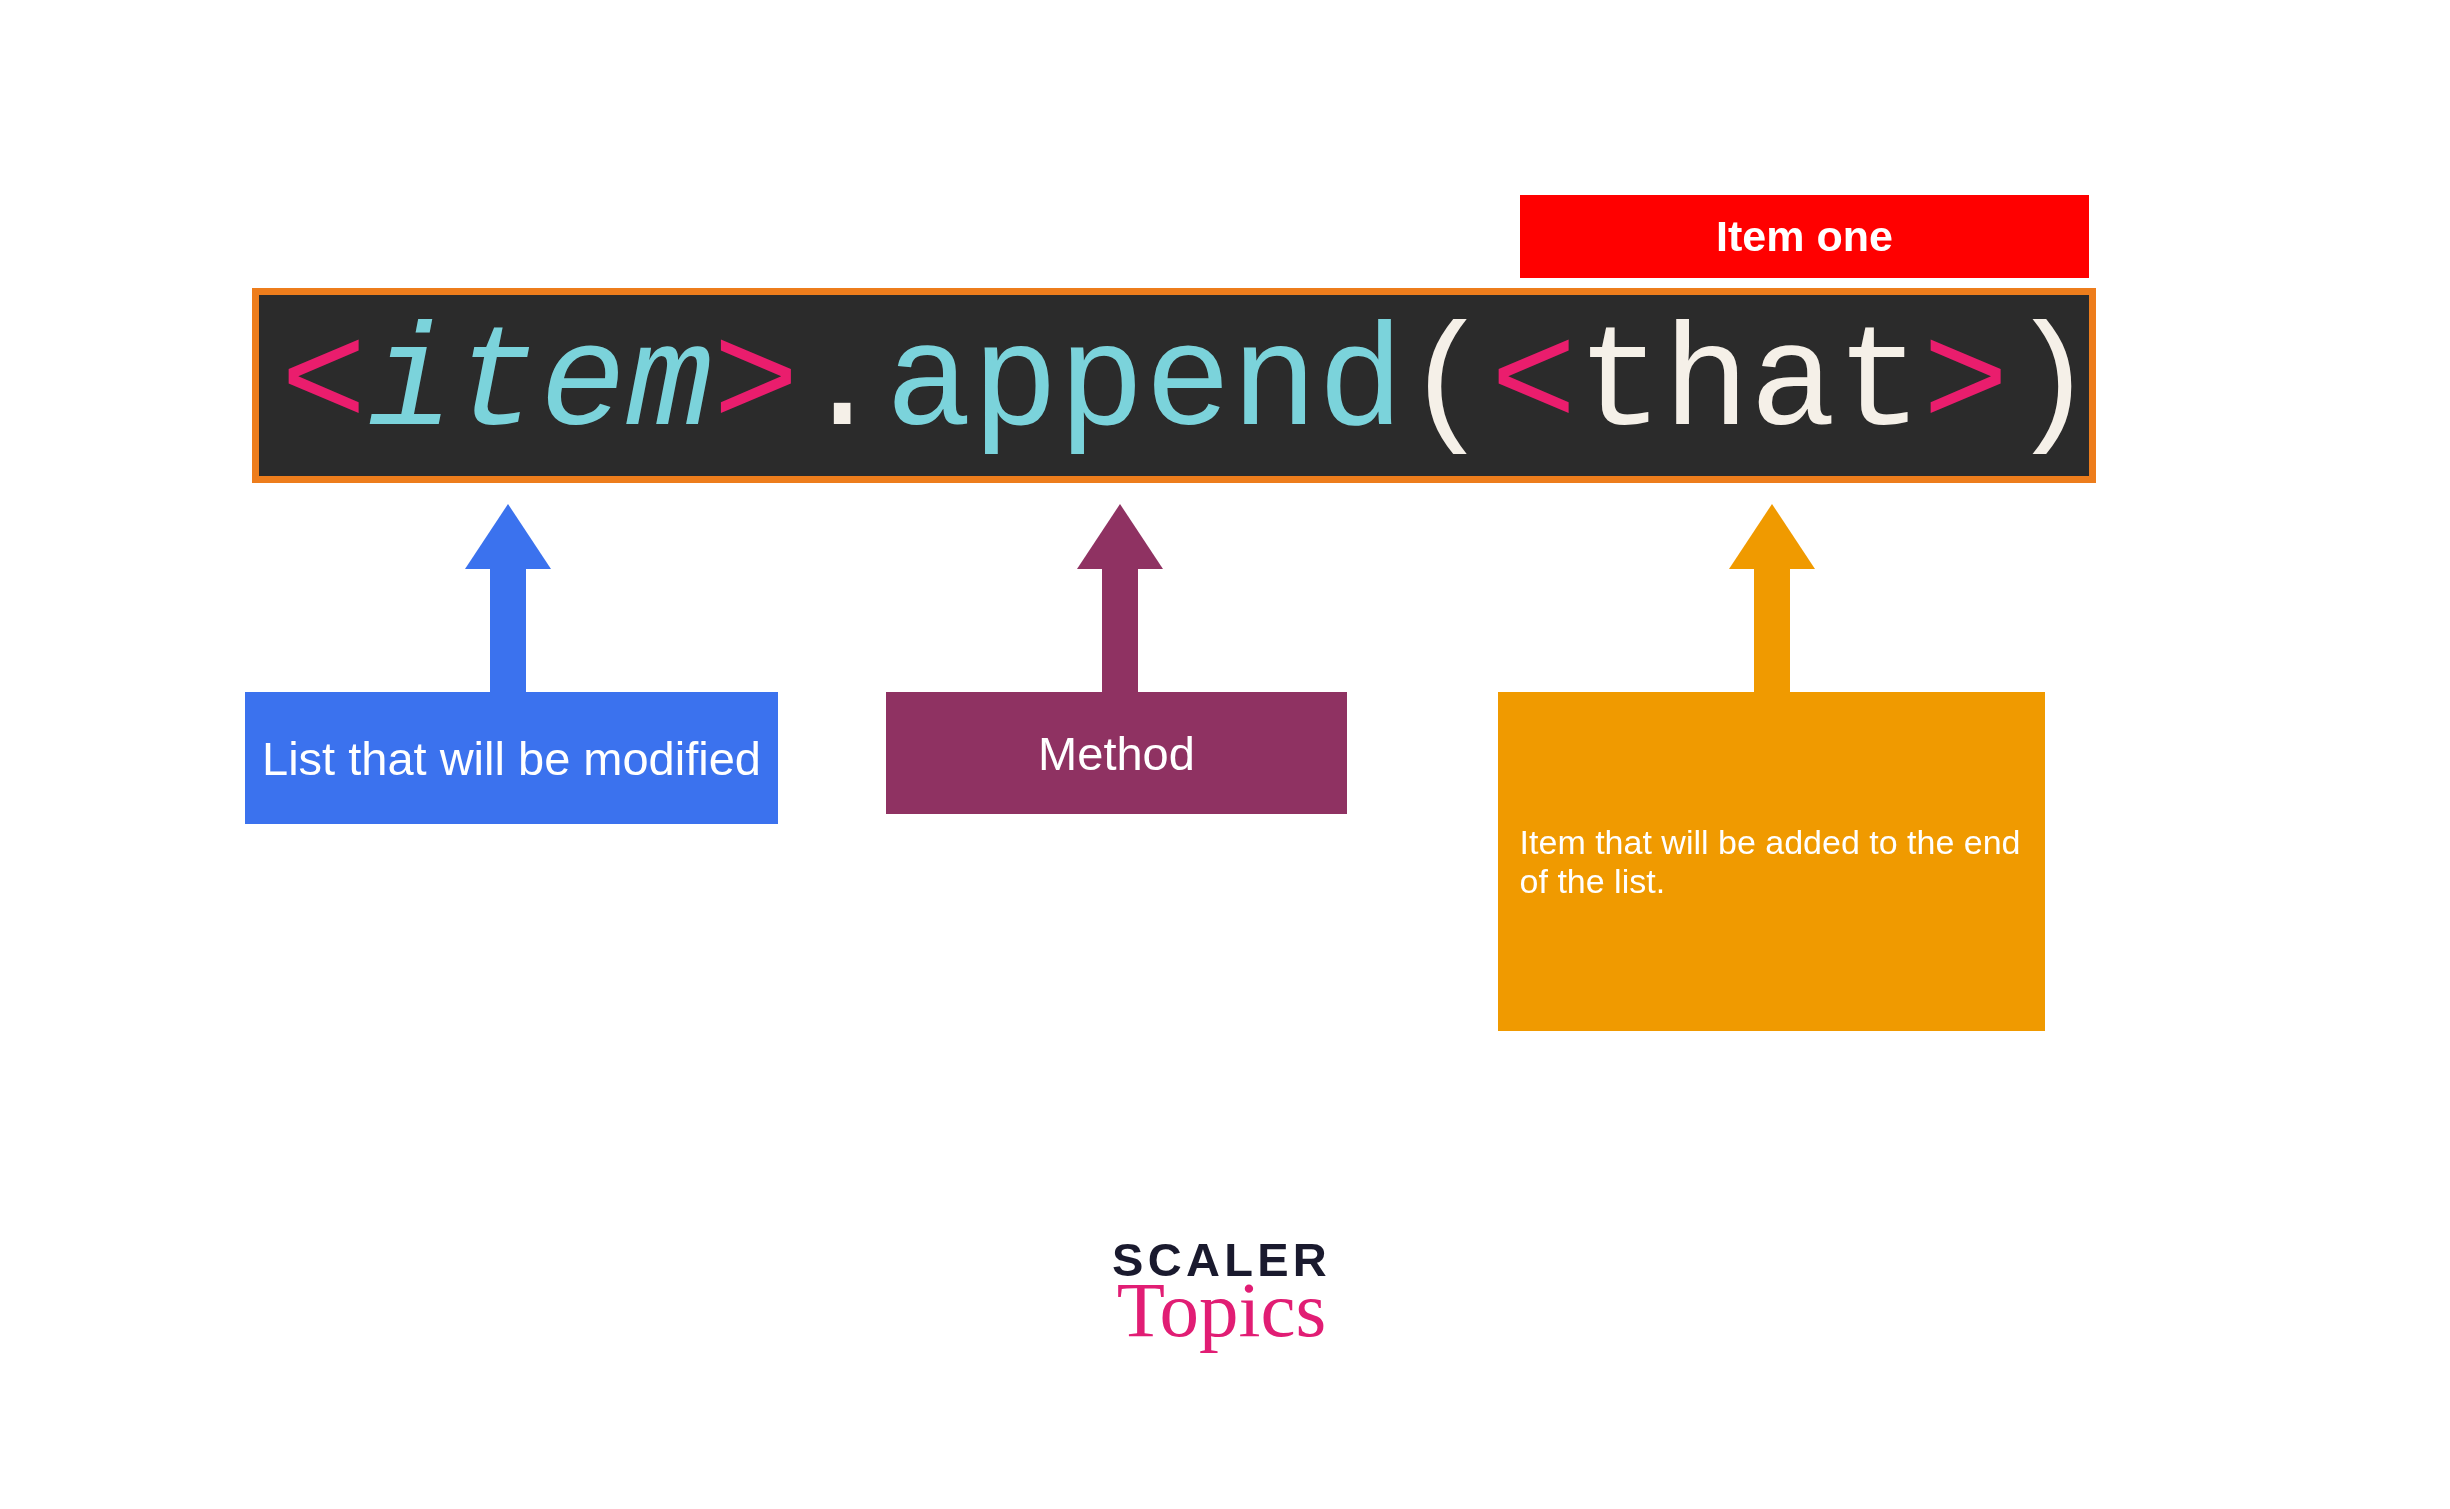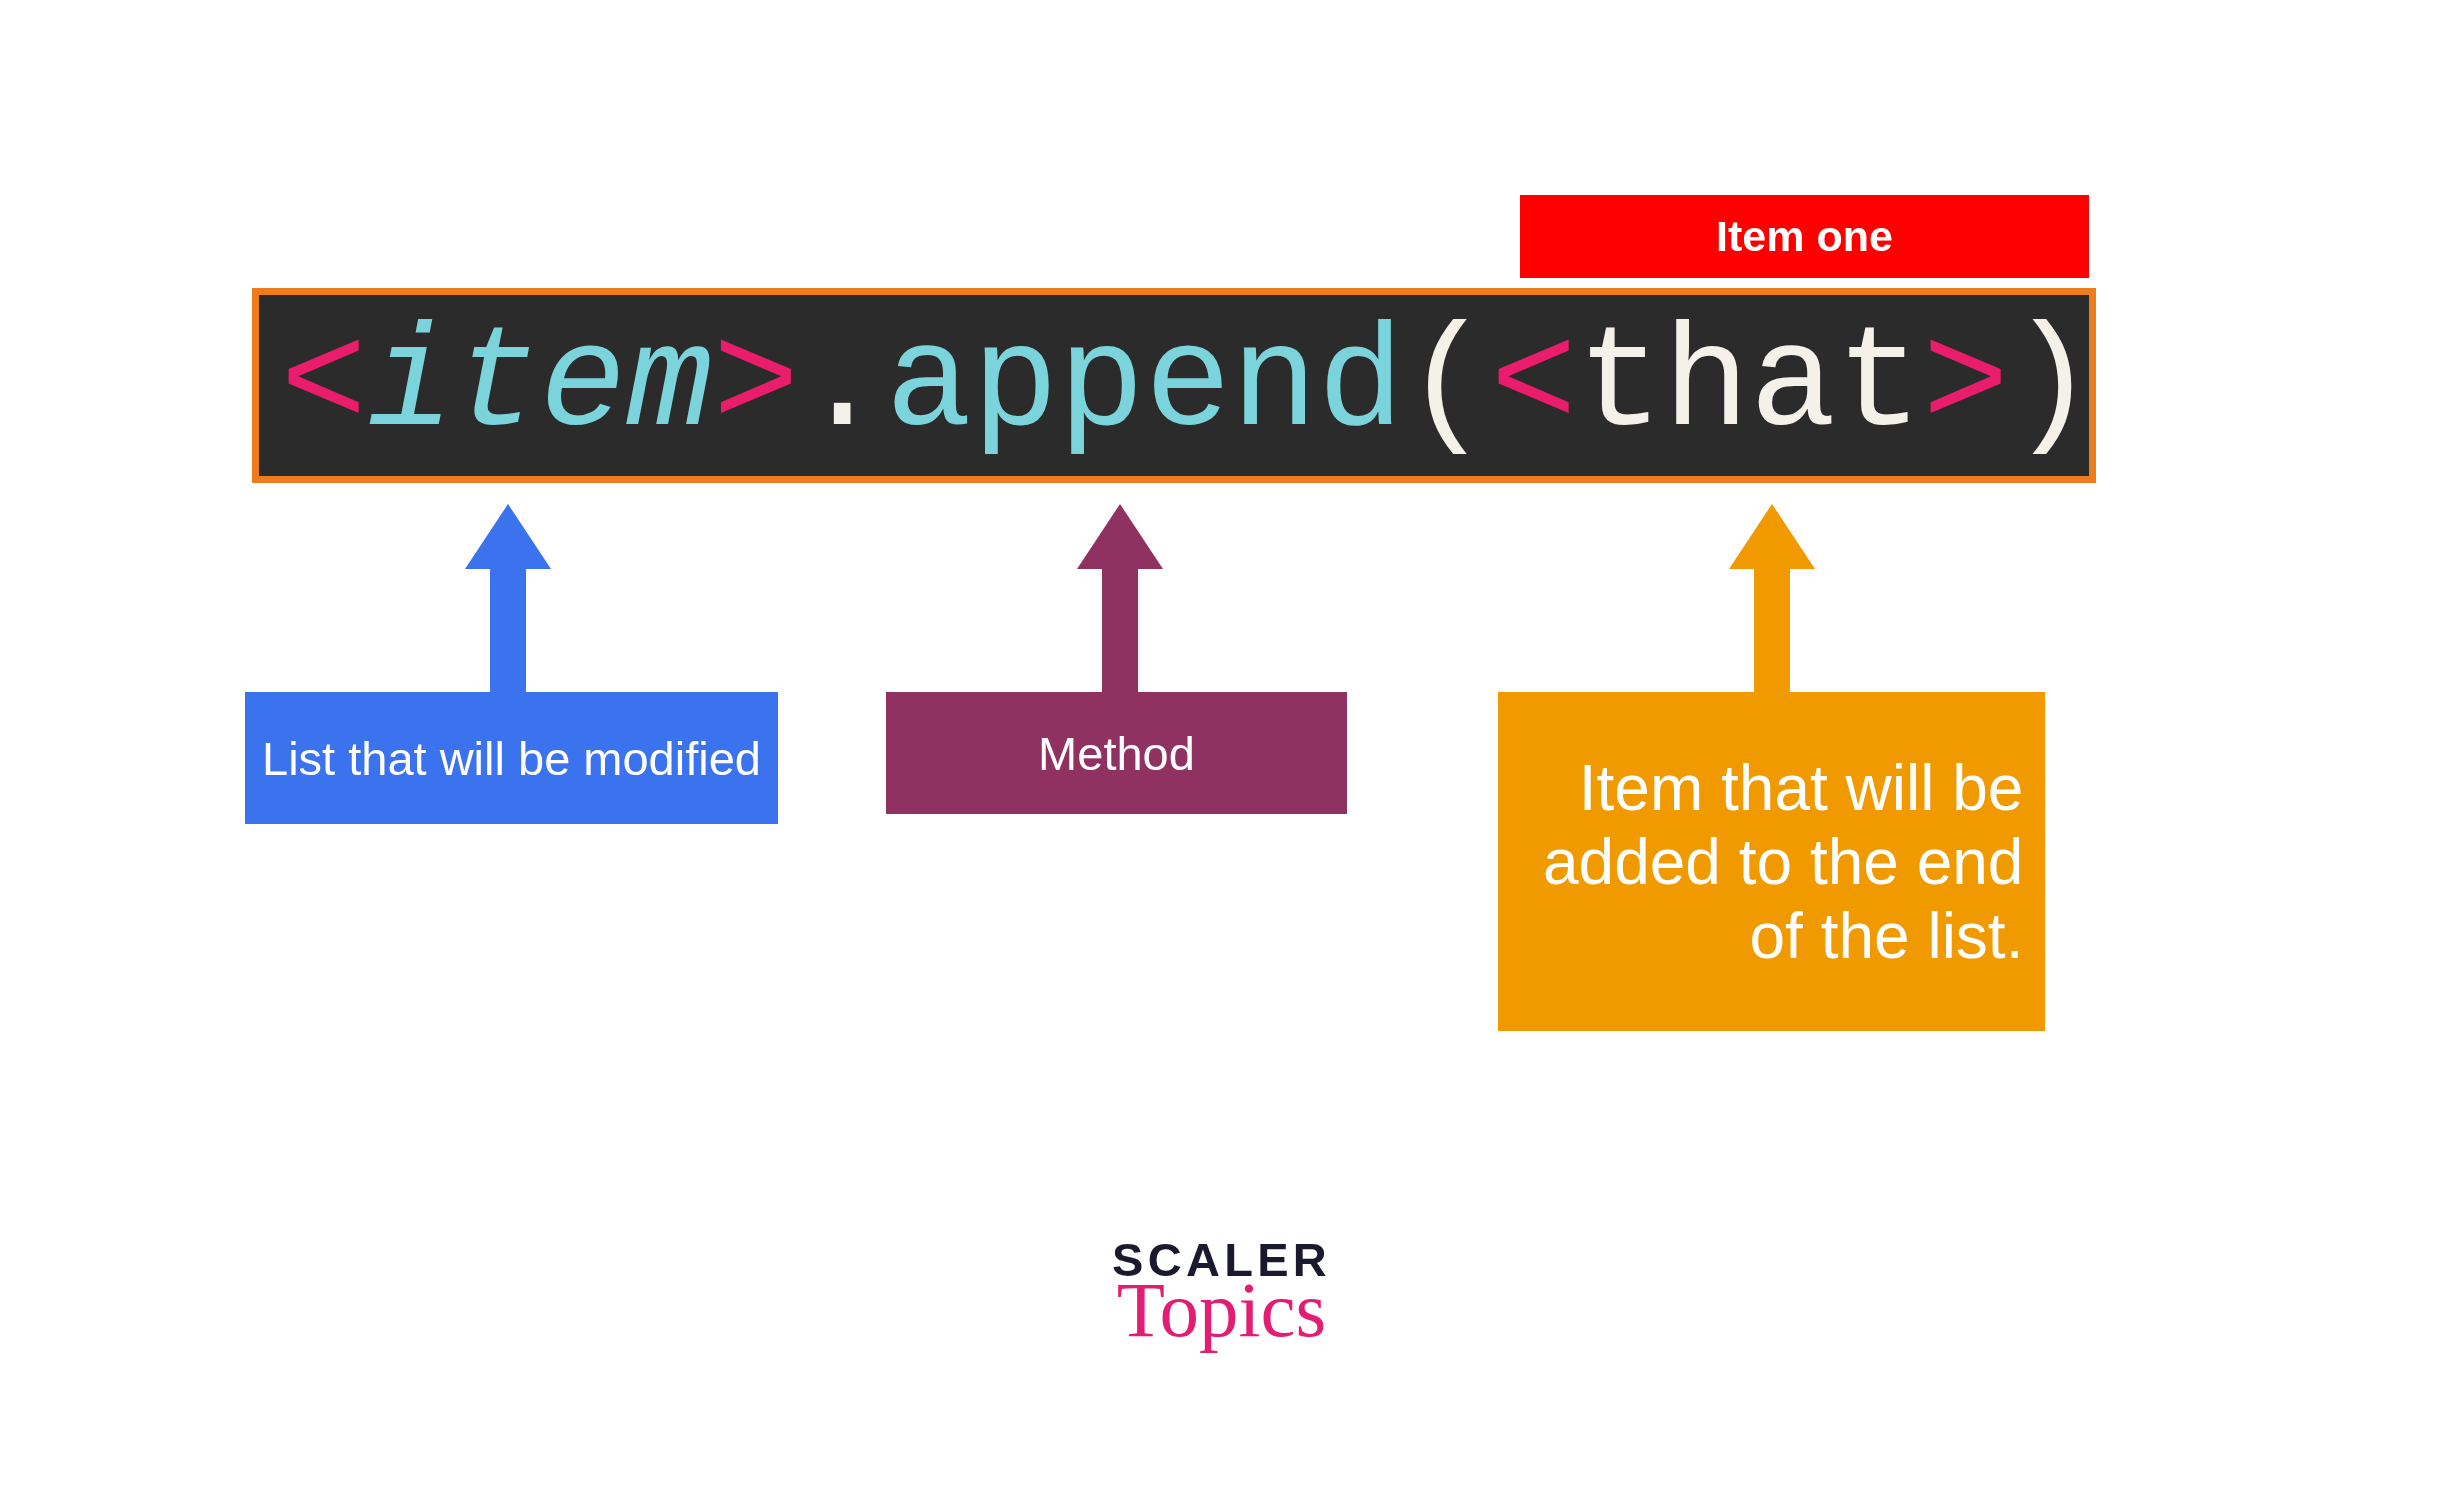--- a/index.html
+++ b/index.html
@@ -114,25 +114,25 @@
 
   
   .label-orange {
     position: absolute;
     left: 1498px;
     top: 692px;
     width: 547px;
     height: 339px;
     background: #f09a00;
     color: #fff;
-    font-size: 64px;
-    display: flex;
-    align-items: center;
-    justify-content: center;
-    text-align: right;
+    font-size: 34px;
+    display: flex;
+    align-items: center;
+    justify-content: center;
+    text-align: left;
     padding: 21.6px;
   }
   .arrow-orange-head {
     position: absolute;
     left: 1729px;
     top: 504px;
     border-left: 43px solid transparent;
     border-right: 43px solid transparent;
     border-bottom: 65px solid #f09a00;
   }

